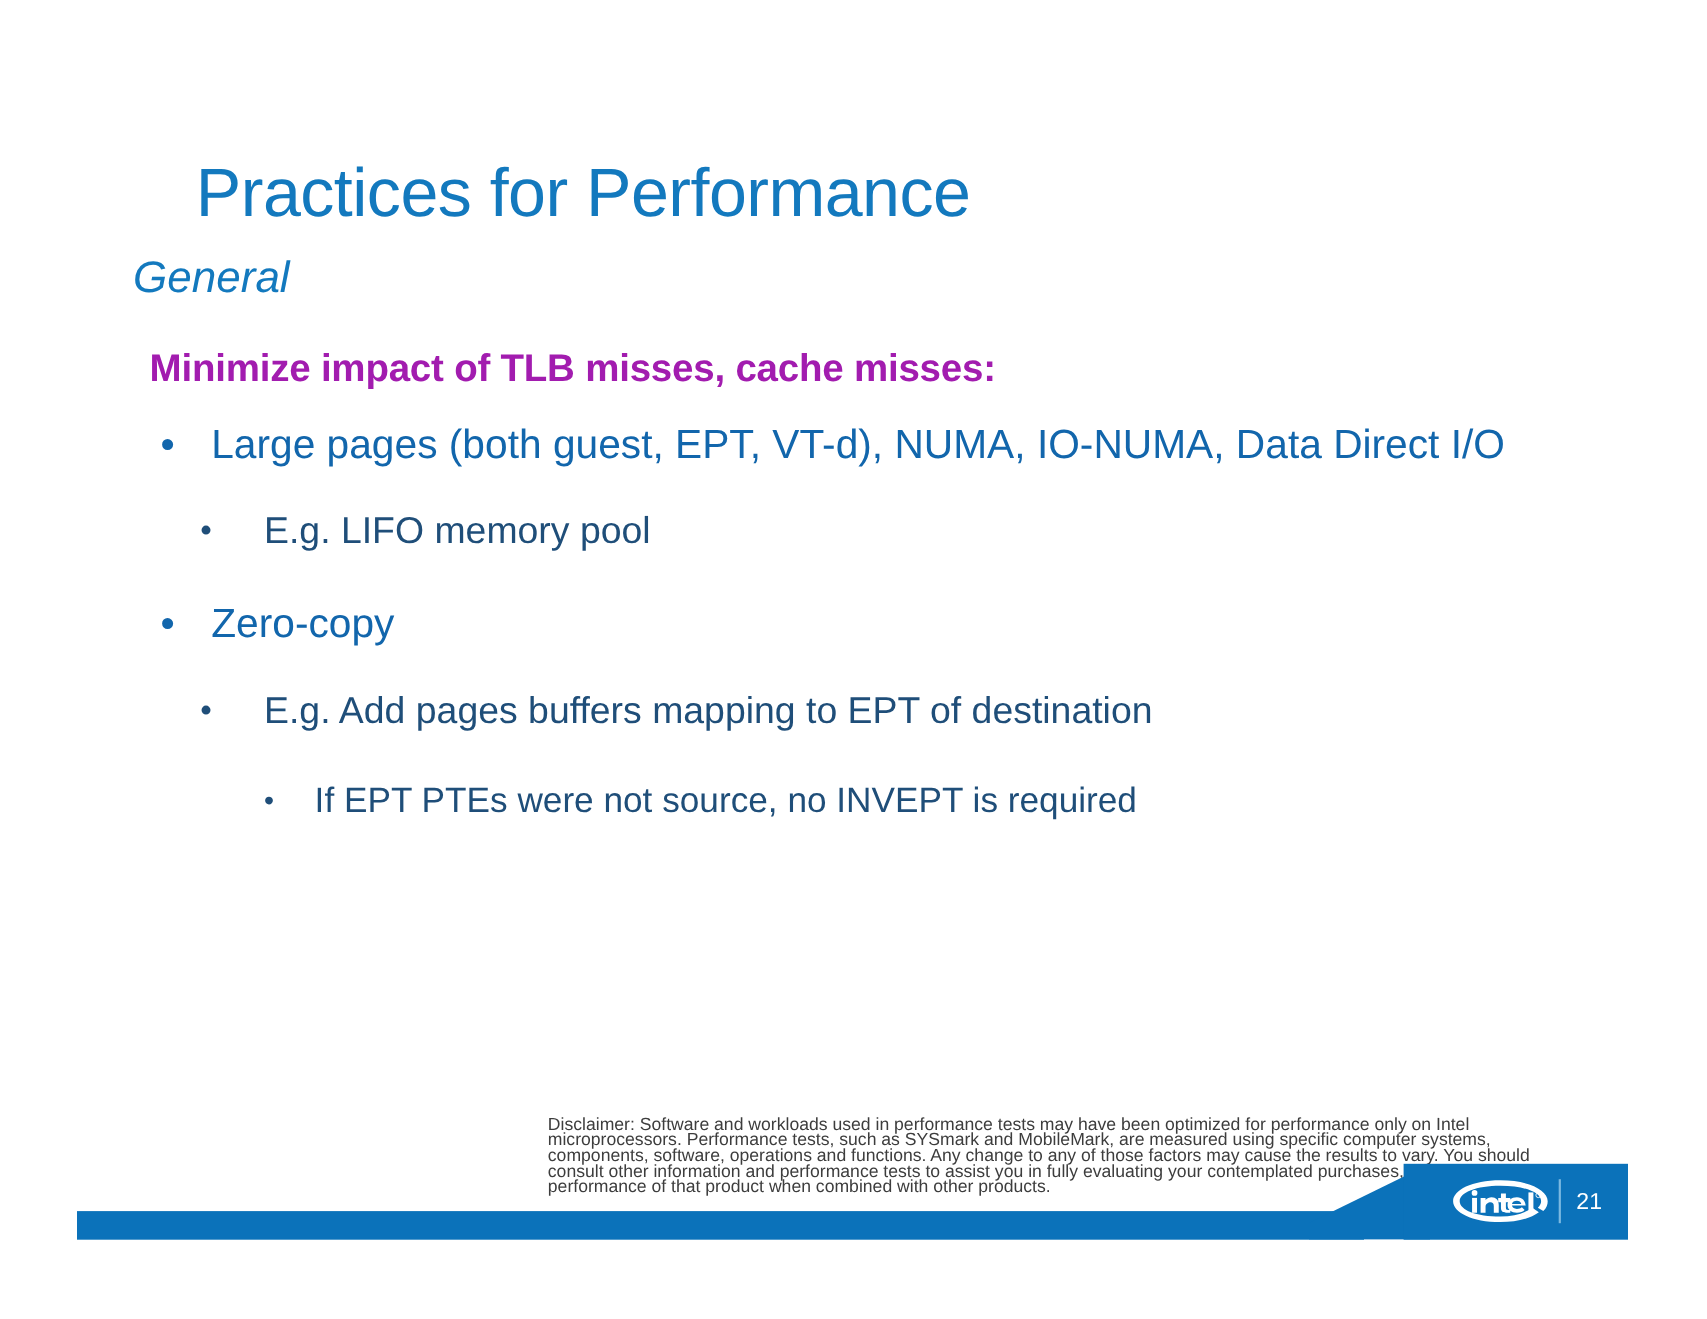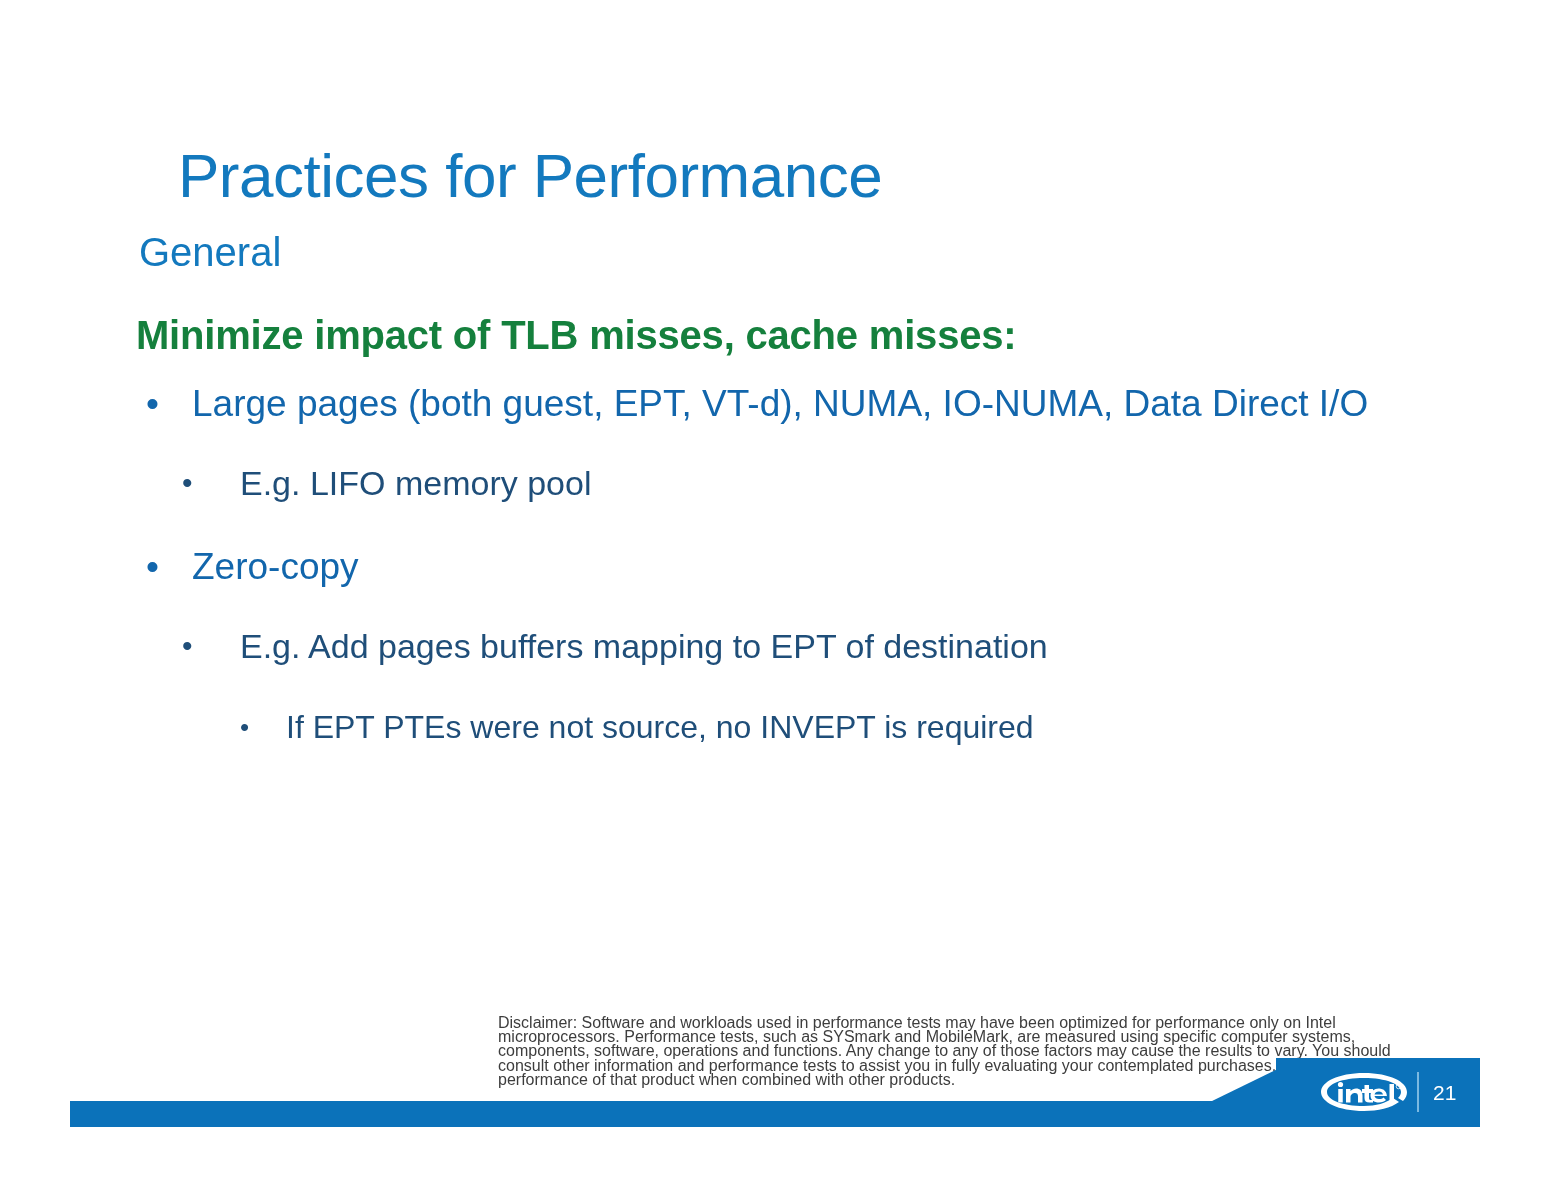--- a/index.html
+++ b/index.html
@@ -30,42 +30,43 @@
     font-size: 62px;
     line-height: 72px;
     color: #1379BE;
     font-weight: 400;
     letter-spacing: -0.5px;
     white-space: nowrap;
     margin-left: 40px;
   }
   .subtitle {
     position: absolute;
-    left: 139px;
+    left: 121px;
     top: 228px;
     font-size: 40px;
     line-height: 48px;
     color: #1379BE;
     font-weight: 400;
     white-space: nowrap;
+    font-style: italic;
   }
 
   
   .body-block {
     position: absolute;
     left: 136px;
     top: 312px;
     width: 1290px;
   }
 
   .lead {
-    font-size: 40px;
+    font-size: 35px;
     line-height: 46px;
     font-weight: bold;
-    color: #15803d;
+    color: #a21caf;
     margin: 0 0 20px 0;
     letter-spacing: -0.2px;
   }
 
   .bullet {
     position: relative;
     display: block;
     margin: 0;
   }
 

